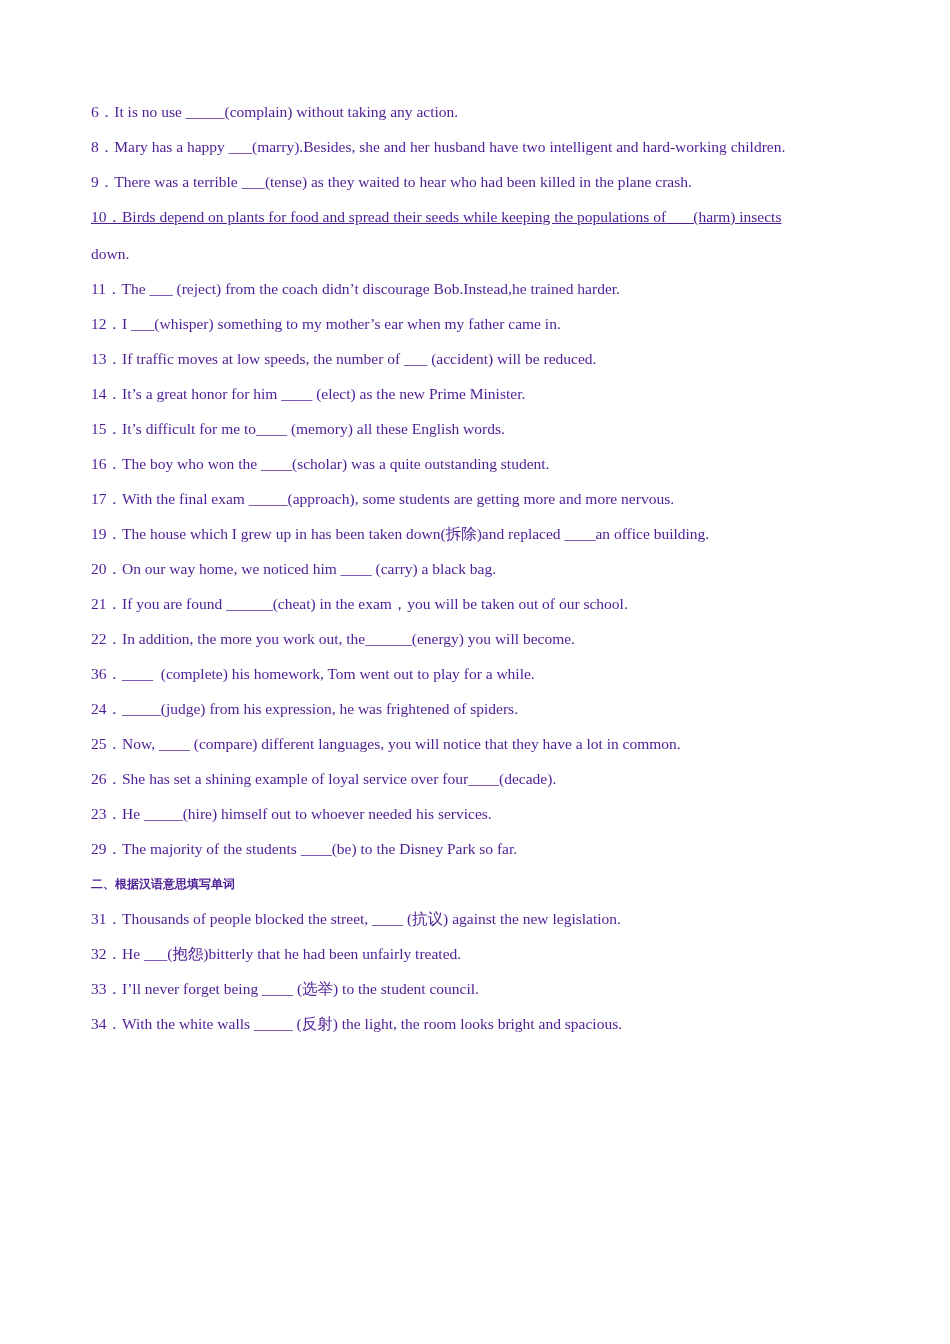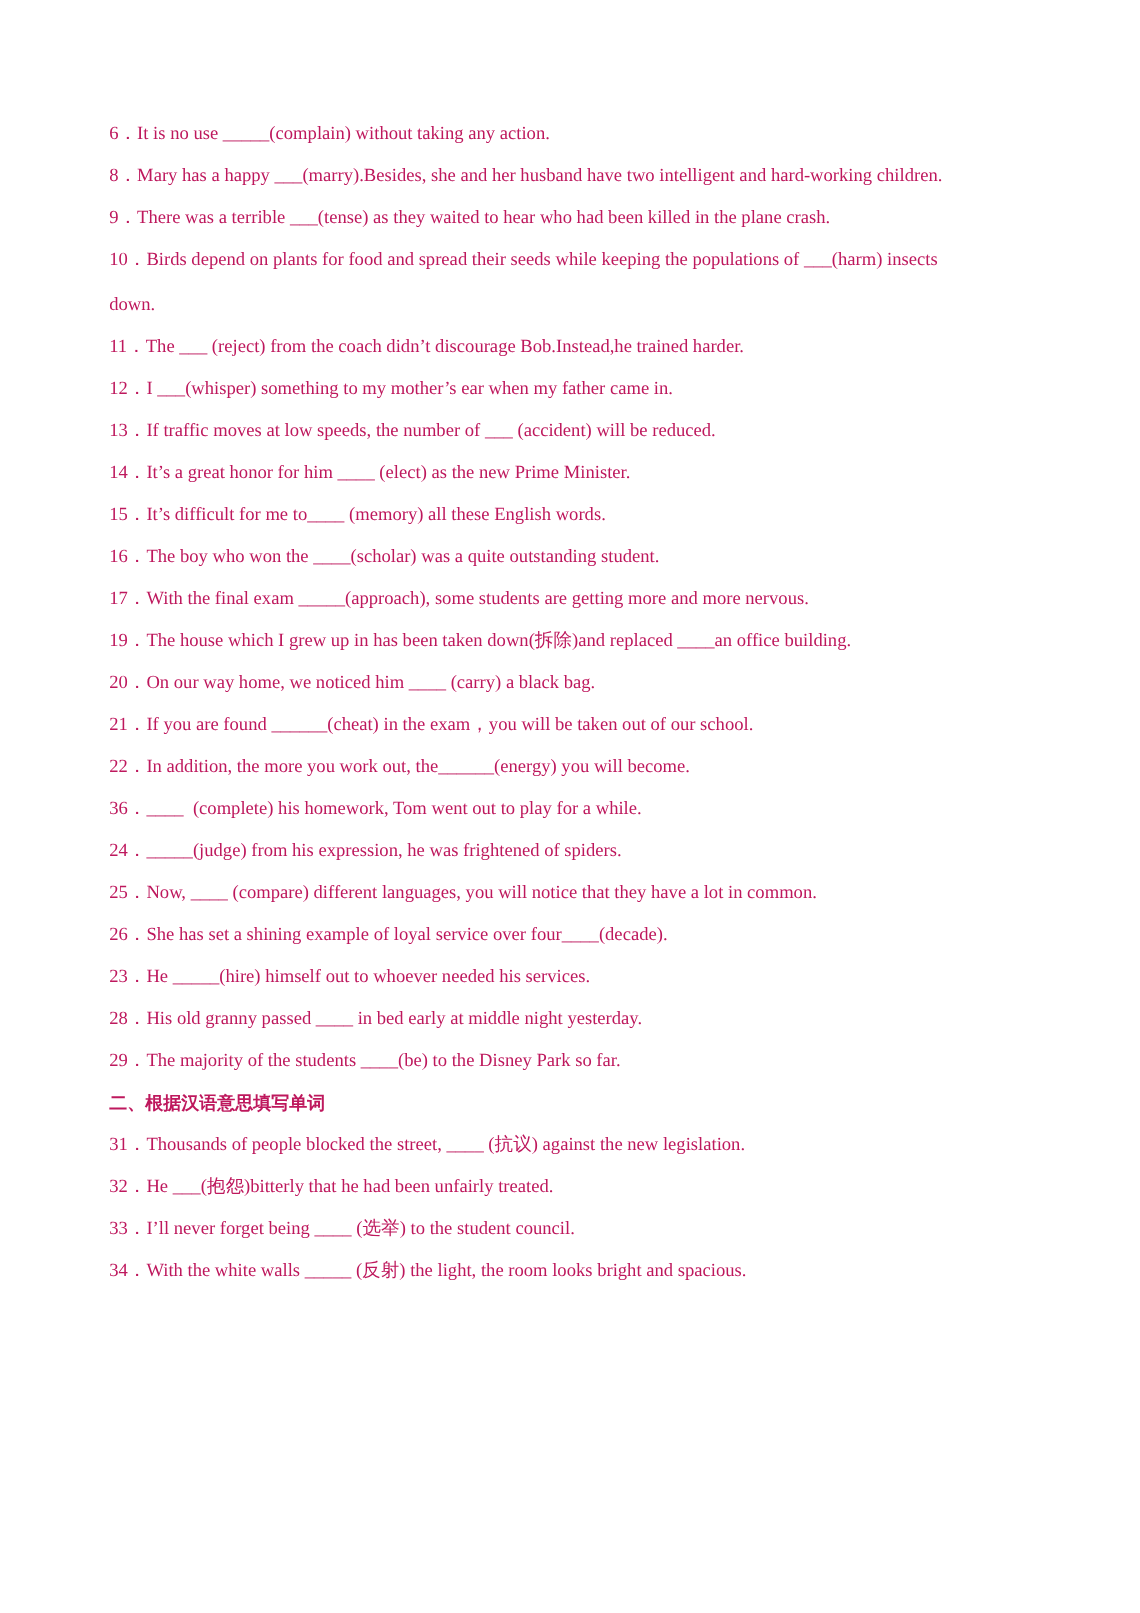--- a/index.html
+++ b/index.html
@@ -1,41 +1,41 @@
 <!DOCTYPE html>
 <html><head>
   <meta charset="utf-8">
   <style>
     html, body { margin: 0; padding: 0; background: #ffffff; }
     body { width: 950px; height: 1344px; position: relative; overflow: hidden; }
     .page {
       position: absolute; left: 0; top: 0; width: 950px; height: 1344px;
       background: #ffffff;
       font-family: "Liberation Serif", "DejaVu Serif", serif;
-      color: #be185d;
+      color: #4c1d95;
       font-size: 15.5px;
     }
     .content {
       position: absolute;
       left: 91px;
       top: 101px;
       width: 770px;
     }
     .line {
       height: 35px;
       line-height: 22px;
       white-space: nowrap;
     }
-    .line.wrap-first { height: 37px; }
+    .line.wrap-first { height: 37px; text-decoration: underline; }
     .line.wrap-cont { height: 35px; }
     .num { display: inline; }
     .heading {
       font-family: "DejaVu Sans", "Liberation Sans", sans-serif;
       font-weight: bold;
-      font-size: 15px;
+      font-size: 12px;
       height: 35px;
       line-height: 22px;
     }
   </style>
 </head>
 <body>
 
 <div class="page">
   <div class="content">
 
@@ -53,21 +53,20 @@
     <div class="line"><span class="num">17．</span><span>With the final exam _____(approach), some students are getting more and more nervous.</span></div>
     <div class="line"><span class="num">19．</span><span>The house which I grew up in has been taken down(拆除)and replaced ____an office building.</span></div>
     <div class="line"><span class="num">20．</span><span>On our way home, we noticed him ____ (carry) a black bag.</span></div>
     <div class="line"><span class="num">21．</span><span>If you are found ______(cheat) in the exam，you will be taken out of our school.</span></div>
     <div class="line"><span class="num">22．</span><span>In addition, the more you work out, the______(energy) you will become.</span></div>
     <div class="line"><span class="num">36．</span><span style="white-space:pre">____  (complete) his homework, Tom went out to play for a while.</span></div>
     <div class="line"><span class="num">24．</span><span>_____(judge) from his expression, he was frightened of spiders.</span></div>
     <div class="line"><span class="num">25．</span><span>Now, ____ (compare) different languages, you will notice that they have a lot in common.</span></div>
     <div class="line"><span class="num">26．</span><span>She has set a shining example of loyal service over four____(decade).</span></div>
     <div class="line"><span class="num">23．</span><span>He _____(hire) himself out to whoever needed his services.</span></div>
-    <div class="line"><span class="num">28．</span><span>His old granny passed ____ in bed early at middle night yesterday.</span></div>
     <div class="line"><span class="num">29．</span><span>The majority of the students ____(be) to the Disney Park so far.</span></div>
 
     <div class="heading">二、根据汉语意思填写单词</div>
 
     <div class="line"><span class="num">31．</span><span>Thousands of people blocked the street, ____ (抗议) against the new legislation.</span></div>
     <div class="line"><span class="num">32．</span><span>He ___(抱怨)bitterly that he had been unfairly treated.</span></div>
     <div class="line"><span class="num">33．</span><span>I’ll never forget being ____ (选举) to the student council.</span></div>
     <div class="line"><span class="num">34．</span><span>With the white walls _____ (反射) the light, the room looks bright and spacious.</span></div>
 
   </div>

